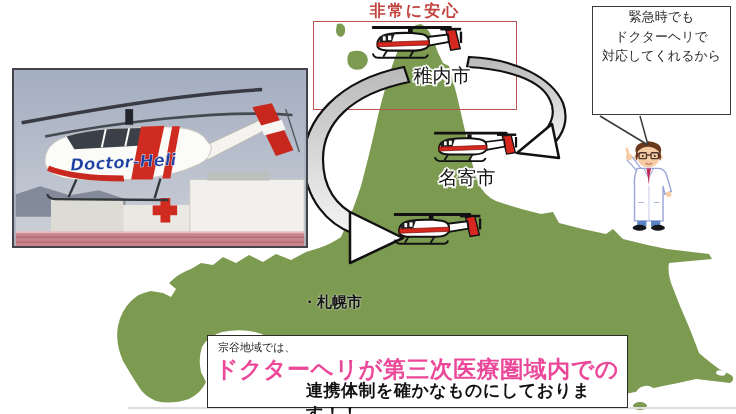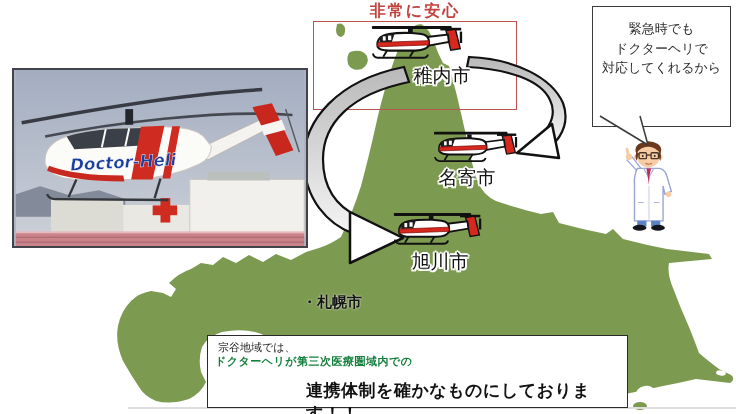--- a/index.html
+++ b/index.html
@@ -20,29 +20,29 @@
   #label-sapporo{left:302px;top:293px;font-size:15px;font-weight:bold;color:#141414;z-index:4;
       text-shadow:0 0 2px #fff;}
   
   #map-svg{left:0;top:0;z-index:1;}
   #arrows-svg{left:0;top:0;z-index:3;}
   .heli-svg{z-index:4;overflow:visible;}
   
   #photo{left:12px;top:68px;width:292px;height:176px;border:2px solid #43434b;z-index:5;background:#aab3c2;}
   
   #bubble{left:592px;top:6px;width:137px;height:107px;background:#fff;border:1.5px solid #3a3a3a;
-          z-index:6;text-align:center;padding-top:12px;box-sizing:content-box;}
+          z-index:6;text-align:center;padding-top:0;box-sizing:content-box;}
   #bubble .line{display:block;font-size:13px;line-height:19.5px;color:#2b2b2b;
           font-family:"DejaVu Serif","Liberation Serif",serif;}
   #bubble-tail{left:596px;top:112px;z-index:7;overflow:visible;}
   #doctor-svg{left:615px;top:138px;z-index:6;overflow:visible;}
   
   #caption-box{left:207px;top:319px;width:419px;height:71px;background:#fff;border:1.5px solid #2a2a2a;z-index:6;margin-top:16px;}
   #caption-line1{left:10px;top:4px;font-size:11px;color:#1a1a1a;}
-  #caption-line2{left:7px;top:18px;font-size:11px;font-weight:bold;color:#15803d;letter-spacing:.5px;}
+  #caption-line2{left:7px;top:18px;font-size:23px;font-weight:bold;color:#ec4899;letter-spacing:.5px;}
   #caption-line3{left:98px;top:43px;font-size:17px;font-weight:bold;color:#111;letter-spacing:.5px;}
   #bottom-rule{left:128px;top:407px;width:608px;height:2px;background:#dedede;z-index:1;}
 </style>
 </head>
 <body>
 
 <div id="stage">
 
   <svg id="map-svg" class="abs" width="736" height="414" viewBox="0 0 736 414">
     <path style="fill:var(--map-green)" d="M421,24 Q429,28 434,42 Q438,54 443,63 L449,66
@@ -115,21 +115,20 @@
     </svg>
   <svg class="abs heli-svg" style="left:432px;top:130px" width="88" height="35" viewBox="0 0 100 40">
       <use href="#heli-icon"></use>
     </svg>
   <svg class="abs heli-svg" style="left:392px;top:211px" width="92" height="37" viewBox="0 0 100 40">
       <use href="#heli-icon"></use>
     </svg>
 
   <div class="abs city-label" id="label-wakkanai">稚内市</div>
   <div class="abs city-label" id="label-nayoro">名寄市</div>
-  <div class="abs city-label" id="label-asahikawa">旭川市</div>
   <div class="abs" id="label-sapporo">・札幌市</div>
 
   <div id="photo" class="abs">
     <svg width="292" height="176" viewBox="0 0 295 180">
       <defs>
         <linearGradient id="sky" x1="0" y1="0" x2="0" y2="1">
           <stop offset="0" stop-color="#a3adc0"></stop>
             <stop offset="1" stop-color="#cdd1d8"></stop>
         </linearGradient>
       </defs>

